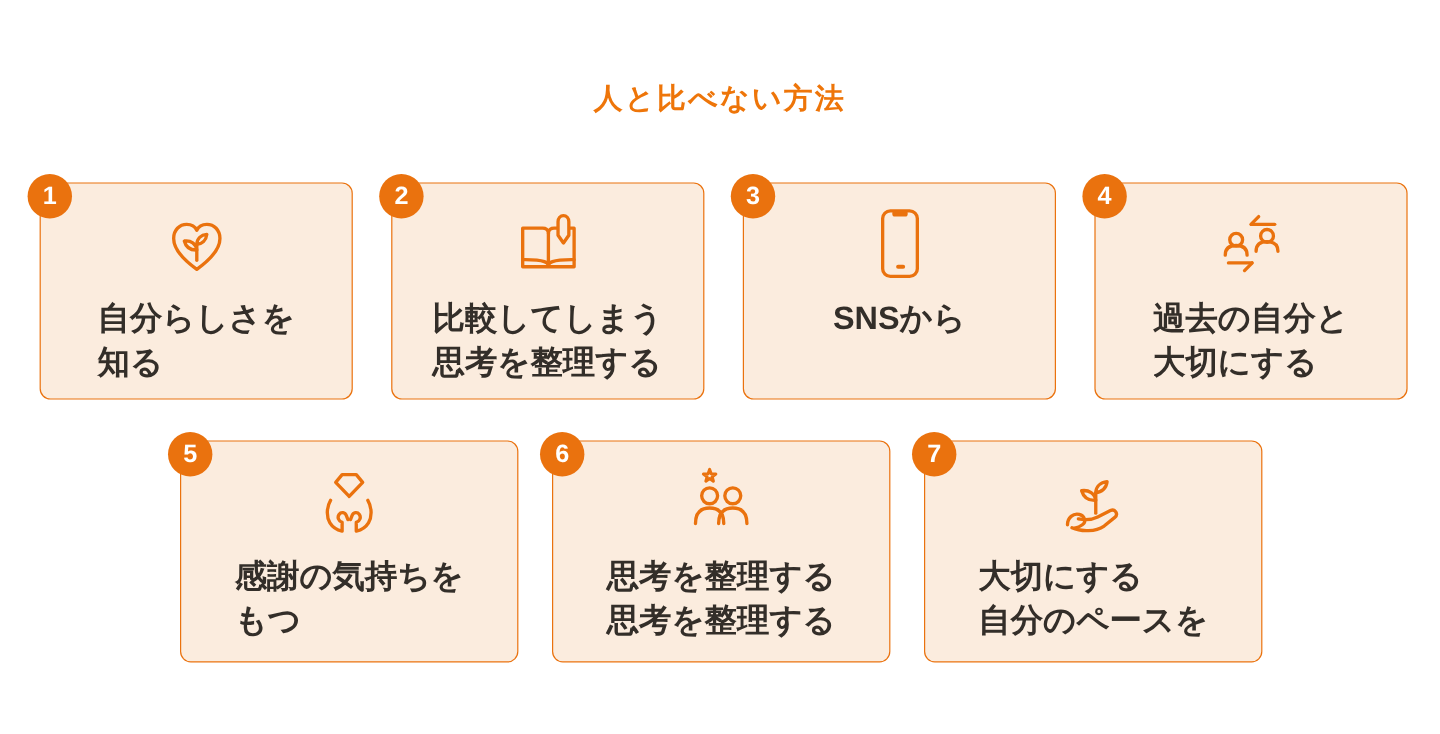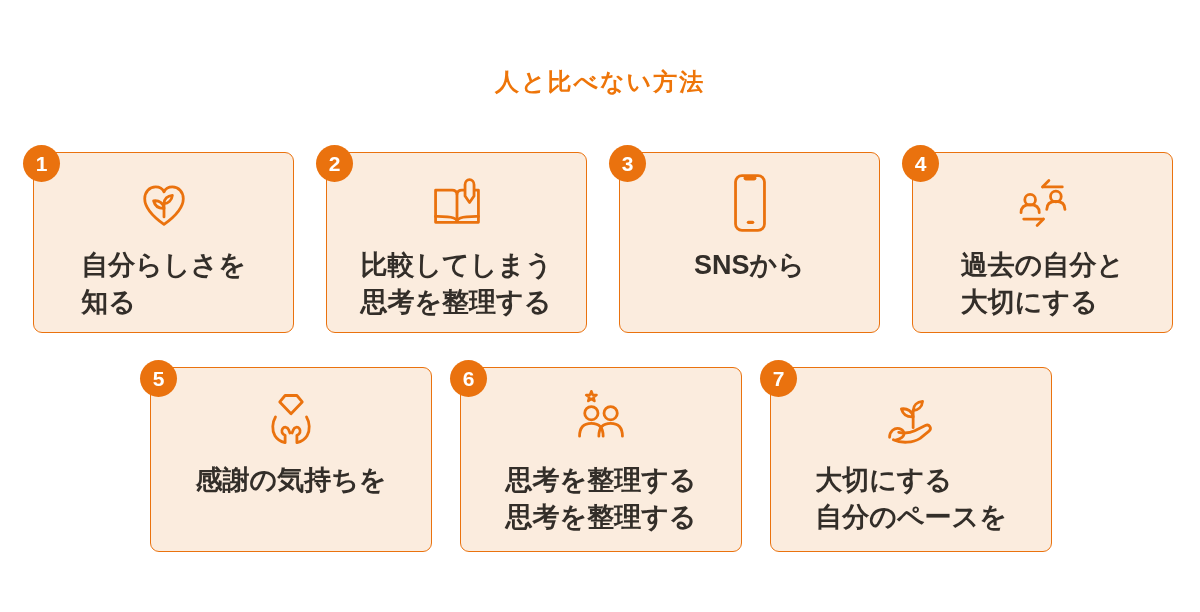--- a/index.html
+++ b/index.html
@@ -126,20 +126,21 @@
     <div class="badge">5</div>
     <div class="icon">
       <svg width="60" height="60" viewBox="0 0 56 56" fill="none" stroke="currentColor" stroke-width="2.6" stroke-linecap="round" stroke-linejoin="round">
         <path d="M22.5 7 H33.5 L38.5 13 L28 24 L17.5 13 Z"></path>
         <path d="M13.5 27 C10.5 32 10 39.5 13 44.5 C15 47.8 18.5 50 22.5 51 L22.5 44.2 C19.6 43.2 18.6 40.2 20.1 38 C21.7 35.8 24.8 36.3 25.8 38.9 L27 42"></path>
         <path d="M42.5 27 C45.5 32 46 39.5 43 44.5 C41 47.8 37.5 50 33.5 51 L33.5 44.2 C36.4 43.2 37.4 40.2 35.9 38 C34.3 35.8 31.2 36.3 30.2 38.9 L29 42"></path>
       </svg>
     </div>
     <div class="label">
       <div>感謝の気持ちを</div>
+      <div>もつ</div>
     </div>
   </div>
 
   <div class="card c6">
     <div class="badge">6</div>
     <div class="icon">
       <svg width="60" height="60" viewBox="0 0 56 56" fill="none" stroke="currentColor" stroke-width="2.4" stroke-linecap="round" stroke-linejoin="round">
         <polygon points="19,3 20.2,6.3 23.8,6.5 21,8.7 21.9,12.1 19,10.1 16.1,12.1 17,8.7 14.2,6.5 17.8,6.3"></polygon>
         <circle cx="19" cy="23.5" r="6.2" stroke-width="2.6"></circle>
         <path d="M8 45 C8 36 12.5 33 19 33 C25.5 33 30 36 30 45" stroke-width="2.6"></path>

